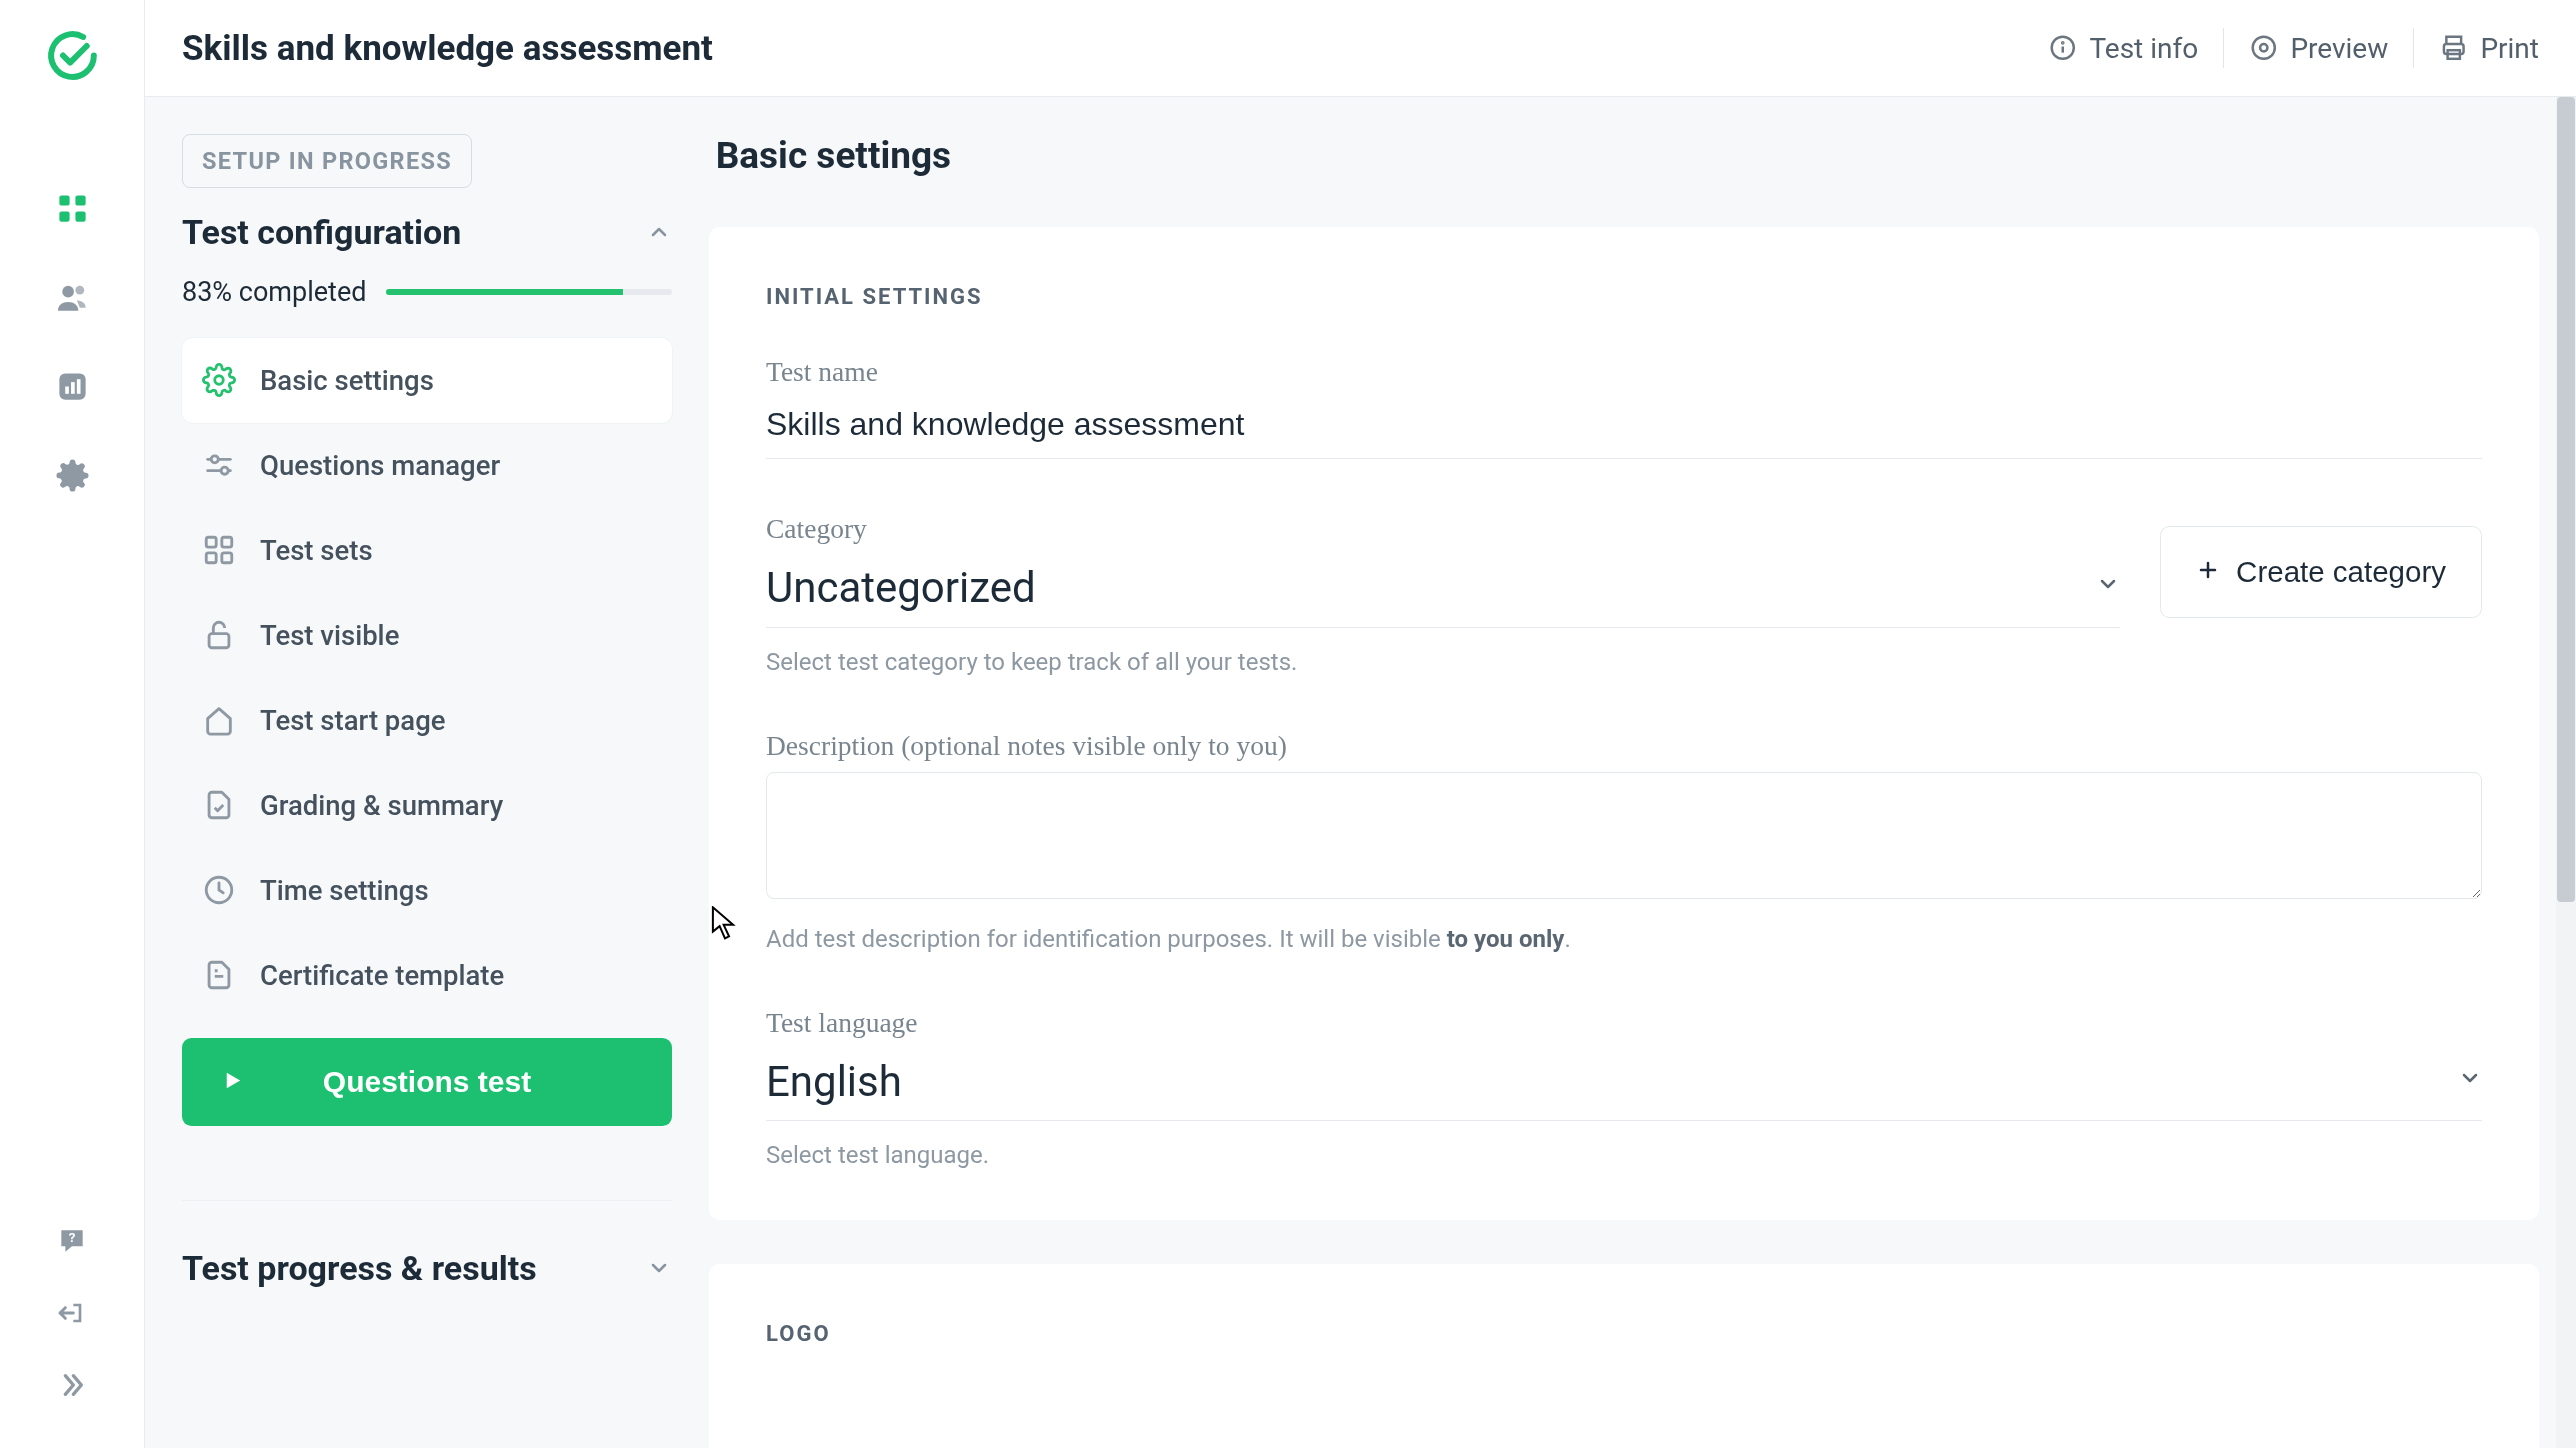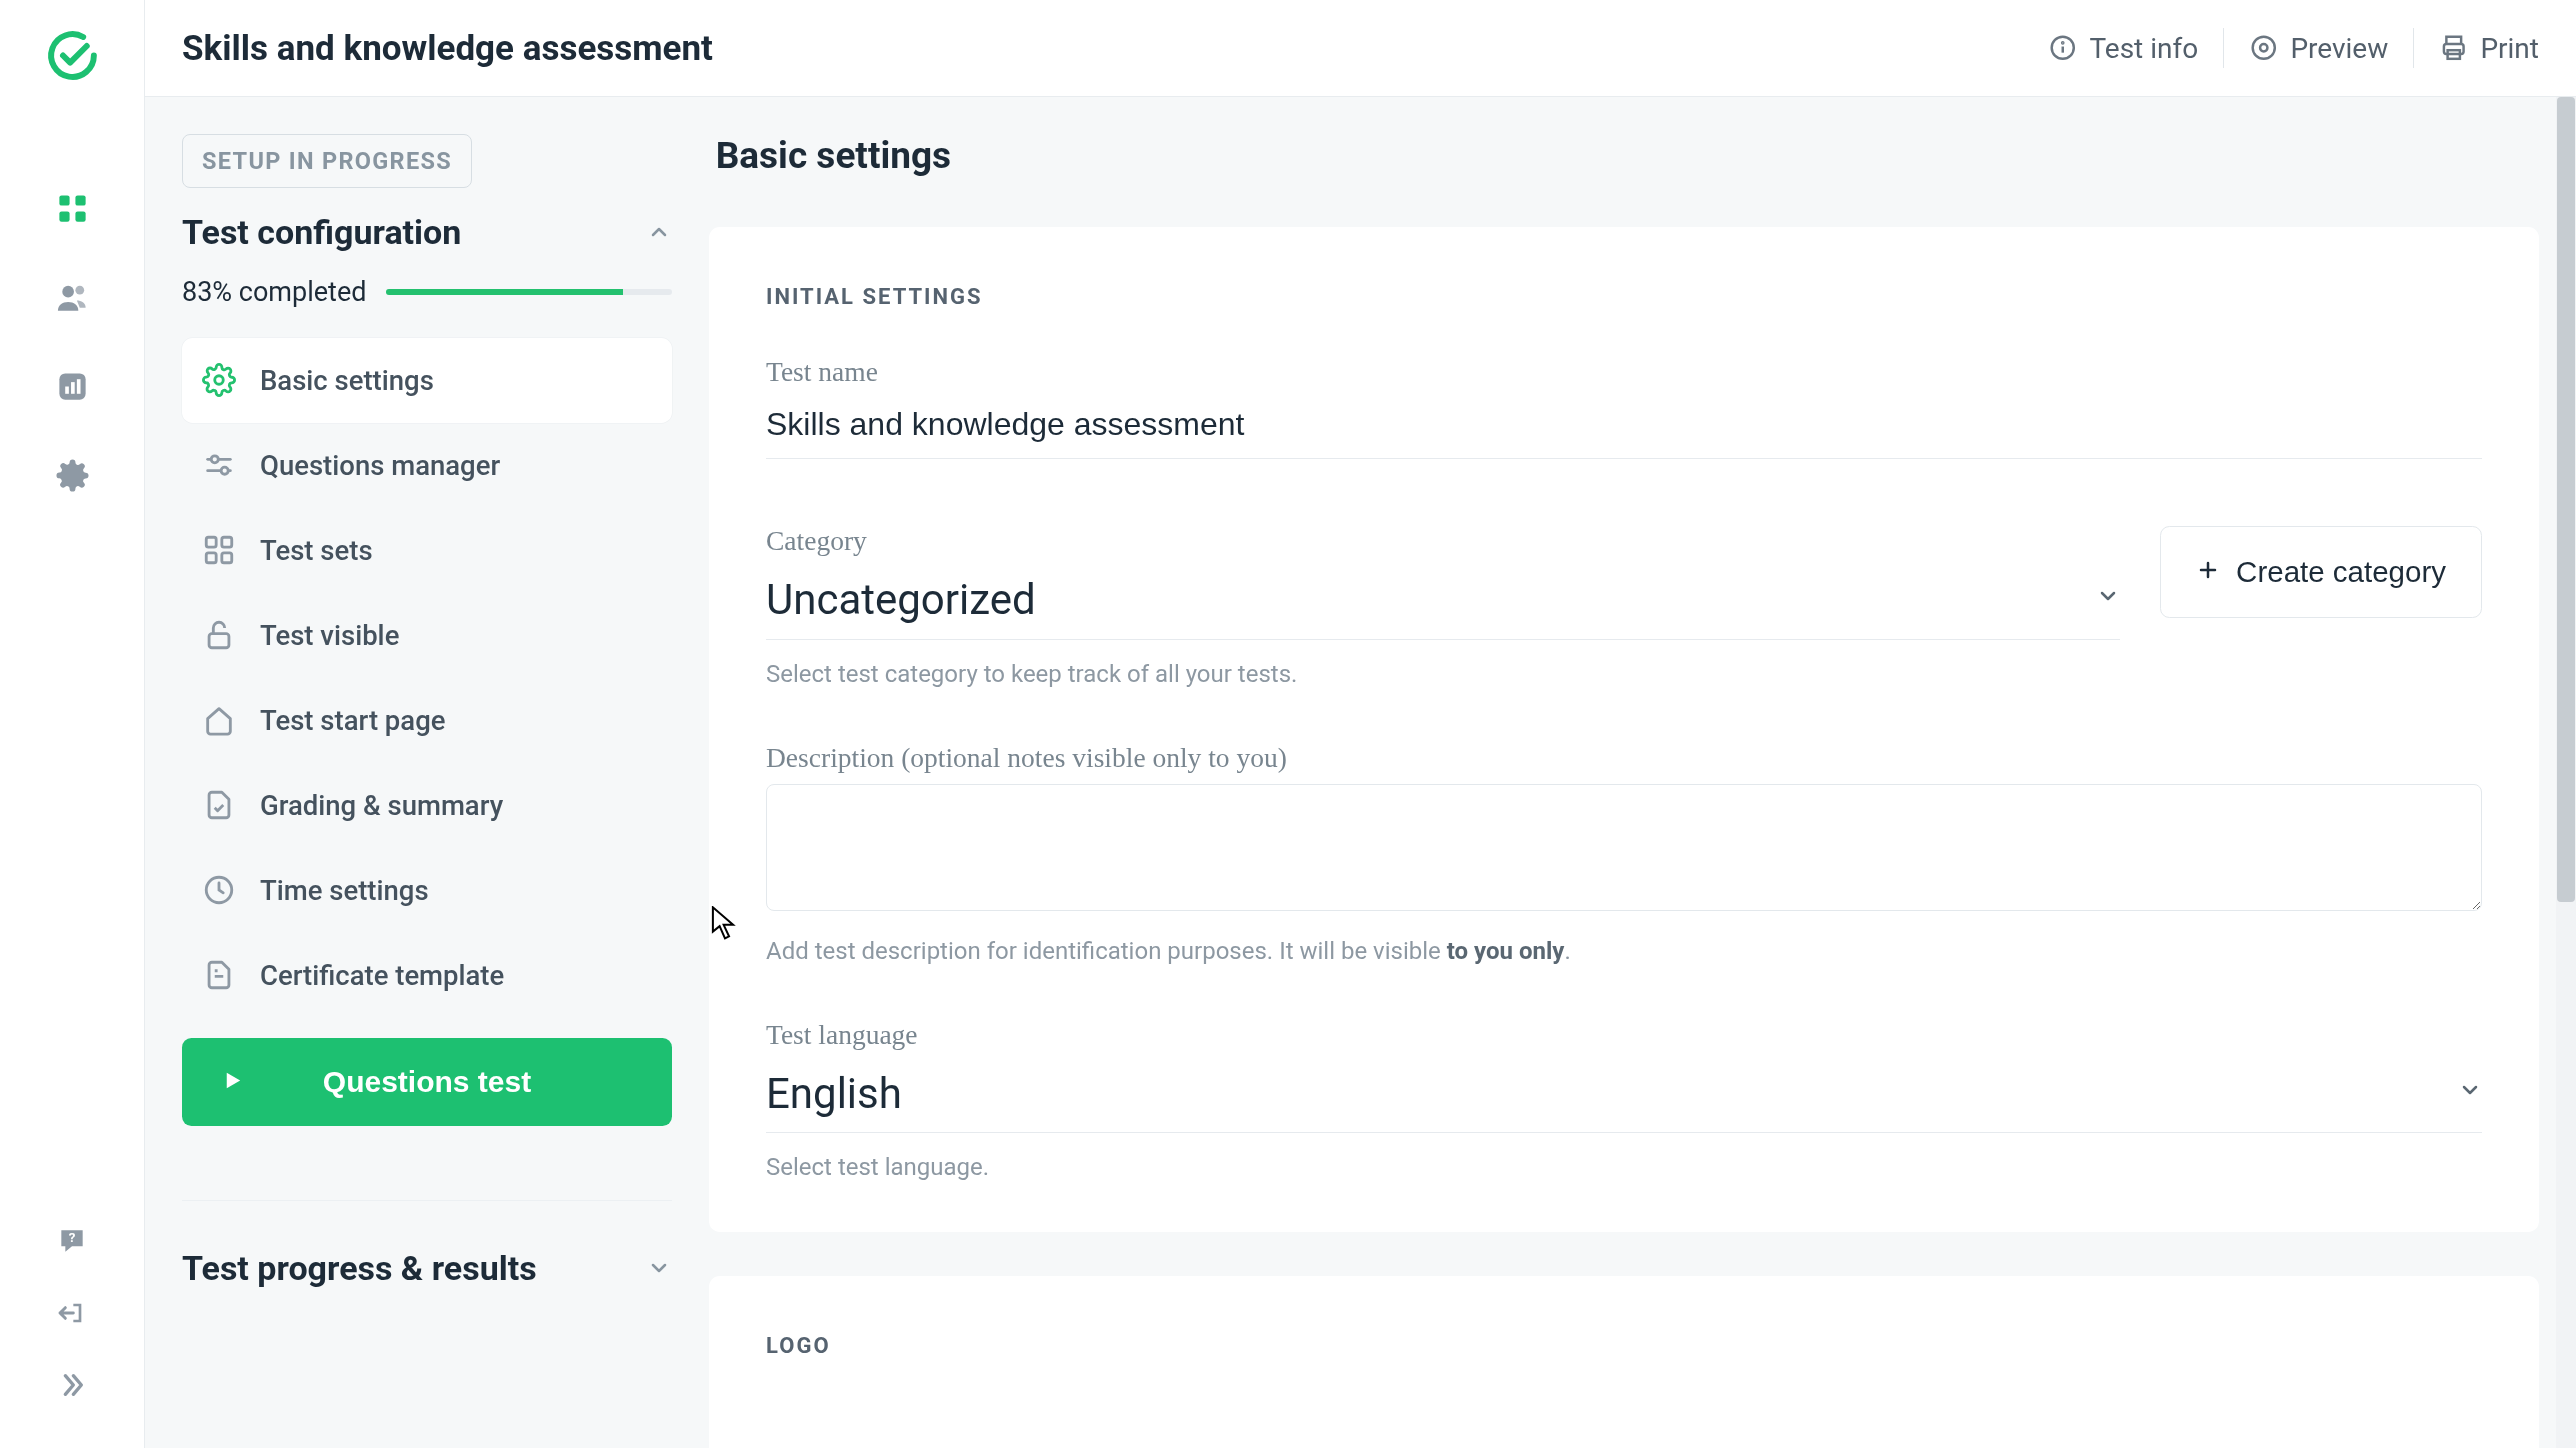--- a/index.html
+++ b/index.html
@@ -93,21 +93,21 @@
   margin-bottom: 44px;
 }
 .card-heading { font-size: 22px; font-weight: 700; letter-spacing: 2px; color: #566370; margin-bottom: 47px; }
 .field { margin-bottom: 54px; }
 .field-label { font-size: 27.5px; color: #78858f; margin-bottom: 10px; font-family: Liberation Serif, serif; }
 .text-input {
   width: 100%; border: none; border-bottom: 1.3px solid #e6eaee;
   background: transparent; font-size: 32px; color: #1d2b38; padding: 8px 0 14.8px 0;
 }
 .cat-row { display: flex; gap: 40px; align-items: flex-start; }
-.cat-left { flex: 1; margin-top: 12px; }
+.cat-left { flex: 1; }
 .select-row {
   display: flex; align-items: center; justify-content: space-between;
   border-bottom: 1.3px solid #e6eaee; padding: 8px 0 14.8px 0; cursor: pointer;
 }
 .select-value { font-size: 42px; color: #1d2b38; }
 .help { font-size: 24px; color: #8d98a2; margin-top: 20px; }
 .help b { color: #5a6772; font-weight: 700; }
 .create-cat-btn {
   border: 1.3px solid #e3e8ec; background: #fff; border-radius: 9.4px;
   padding: 28px 35px; display: flex; align-items: center; gap: 16px;

